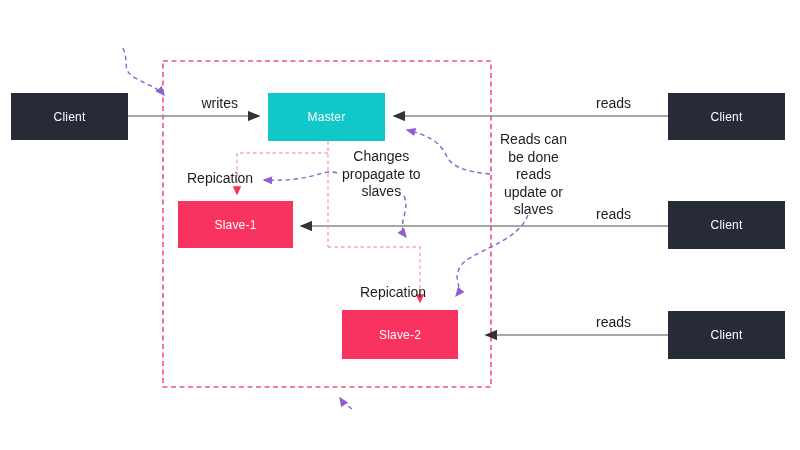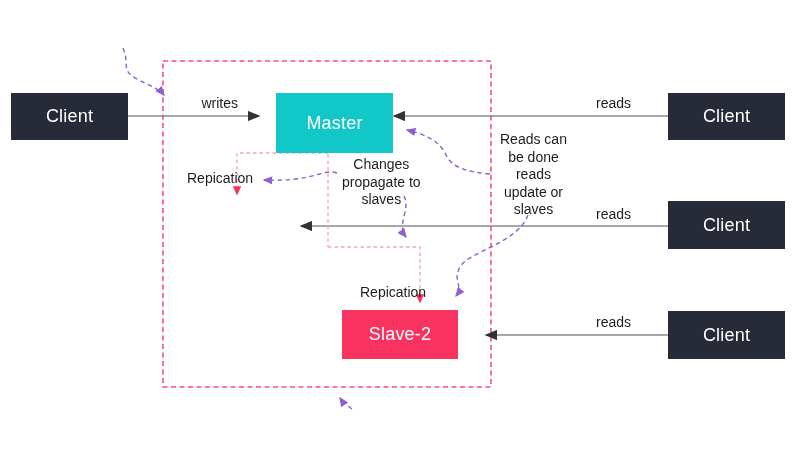--- a/index.html
+++ b/index.html
@@ -8,21 +8,21 @@
     width:800px;height:450px;
     background:#ffffff;
     font-family:"Liberation Sans", sans-serif;
     color:#1d1d1f;
     overflow:hidden;
   }
   svg.wires{position:absolute;left:0;top:0;width:800px;height:450px;}
   .node{
     position:absolute;
     display:flex;align-items:center;justify-content:center;
-    color:#ffffff;font-size:18px;letter-spacing:.2px;
+    color:#ffffff;font-size:12px;letter-spacing:.2px;
   }
   .node-client{background:#272b37;}
   .node-master{background:#12c7c7;}
   .node-slave{background:#f8335f;}
   .lbl{position:absolute;font-size:14px;white-space:nowrap;}
   .lbl-center{text-align:right;}
   .note{position:absolute;font-size:14px;line-height:17.5px;white-space:nowrap;text-align:center;}
   .note span{display:block;}
   .watermark{position:absolute;font-size:15px;font-weight:bold;font-style:italic;color:#17181c;}
 </style>
@@ -60,28 +60,31 @@
     <path d="M337,173 C322,168 316,182 264,180" stroke="#8f5fd0" stroke-width="1.4" fill="none" stroke-dasharray="4.5 3.5" marker-end="url(#ah-purple)"></path>
     <path d="M404,196 C411,210 396,224 406,237" stroke="#8f5fd0" stroke-width="1.4" fill="none" stroke-dasharray="4.5 3.5" marker-end="url(#ah-purple)"></path>
     <path d="M528,215 C518,243 468,252 460,267 C452,280 464,286 456,296" stroke="#8f5fd0" stroke-width="1.4" fill="none" stroke-dasharray="4.5 3.5" marker-end="url(#ah-purple)"></path>
     <path d="M352,409 C345,404 342,401 340,398" stroke="#8f5fd0" stroke-width="1.4" fill="none" stroke-dasharray="4.5 3.5" marker-end="url(#ah-purple)"></path>
   </svg>
 
   <div class="node node-client" style="left:11px;top:93px;width:117px;height:47px">
     <span>Client</span>
   </div>
 
-  <div class="node node-master" style="left:276px;top:93px;width:117px;height:60px">
+  <div class="node node-master" style="left:268px;top:93px;width:117px;height:48px">
     <span>Master</span>
   </div>
 
   <div class="node node-client" style="left:668px;top:93px;width:117px;height:47px">
     <span>Client</span>
   </div>
 
+  <div class="node node-slave" style="left:178px;top:201px;width:115px;height:47px">
+    <span>Slave-1</span>
+  </div>
 
   <div class="node node-client" style="left:668px;top:201px;width:117px;height:48px">
     <span>Client</span>
   </div>
 
   <div class="node node-slave" style="left:342px;top:310px;width:116px;height:49px">
     <span>Slave-2</span>
   </div>
 
   <div class="node node-client" style="left:668px;top:311px;width:117px;height:48px">
@@ -94,21 +97,21 @@
   <div class="lbl lbl-center" style="left:576px;top:95px;width:55px">reads</div>
 
   <div class="lbl lbl-center" style="left:576px;top:206px;width:55px">reads</div>
 
   <div class="lbl lbl-center" style="left:576px;top:314px;width:55px">reads</div>
 
   <div class="lbl" style="left:187px;top:170px">Repication</div>
 
   <div class="lbl" style="left:360px;top:284px">Repication</div>
 
-  <div class="note" style="left:342px;top:156px">
+  <div class="note" style="left:342px;top:148px">
     <span>Changes</span>
     <span>propagate to</span>
     <span>slaves</span>
   </div>
 
   <div class="note" style="left:500px;top:131px">
     <span>Reads can</span>
     <span>be done</span>
     <span>reads</span>
     <span>update or</span>

